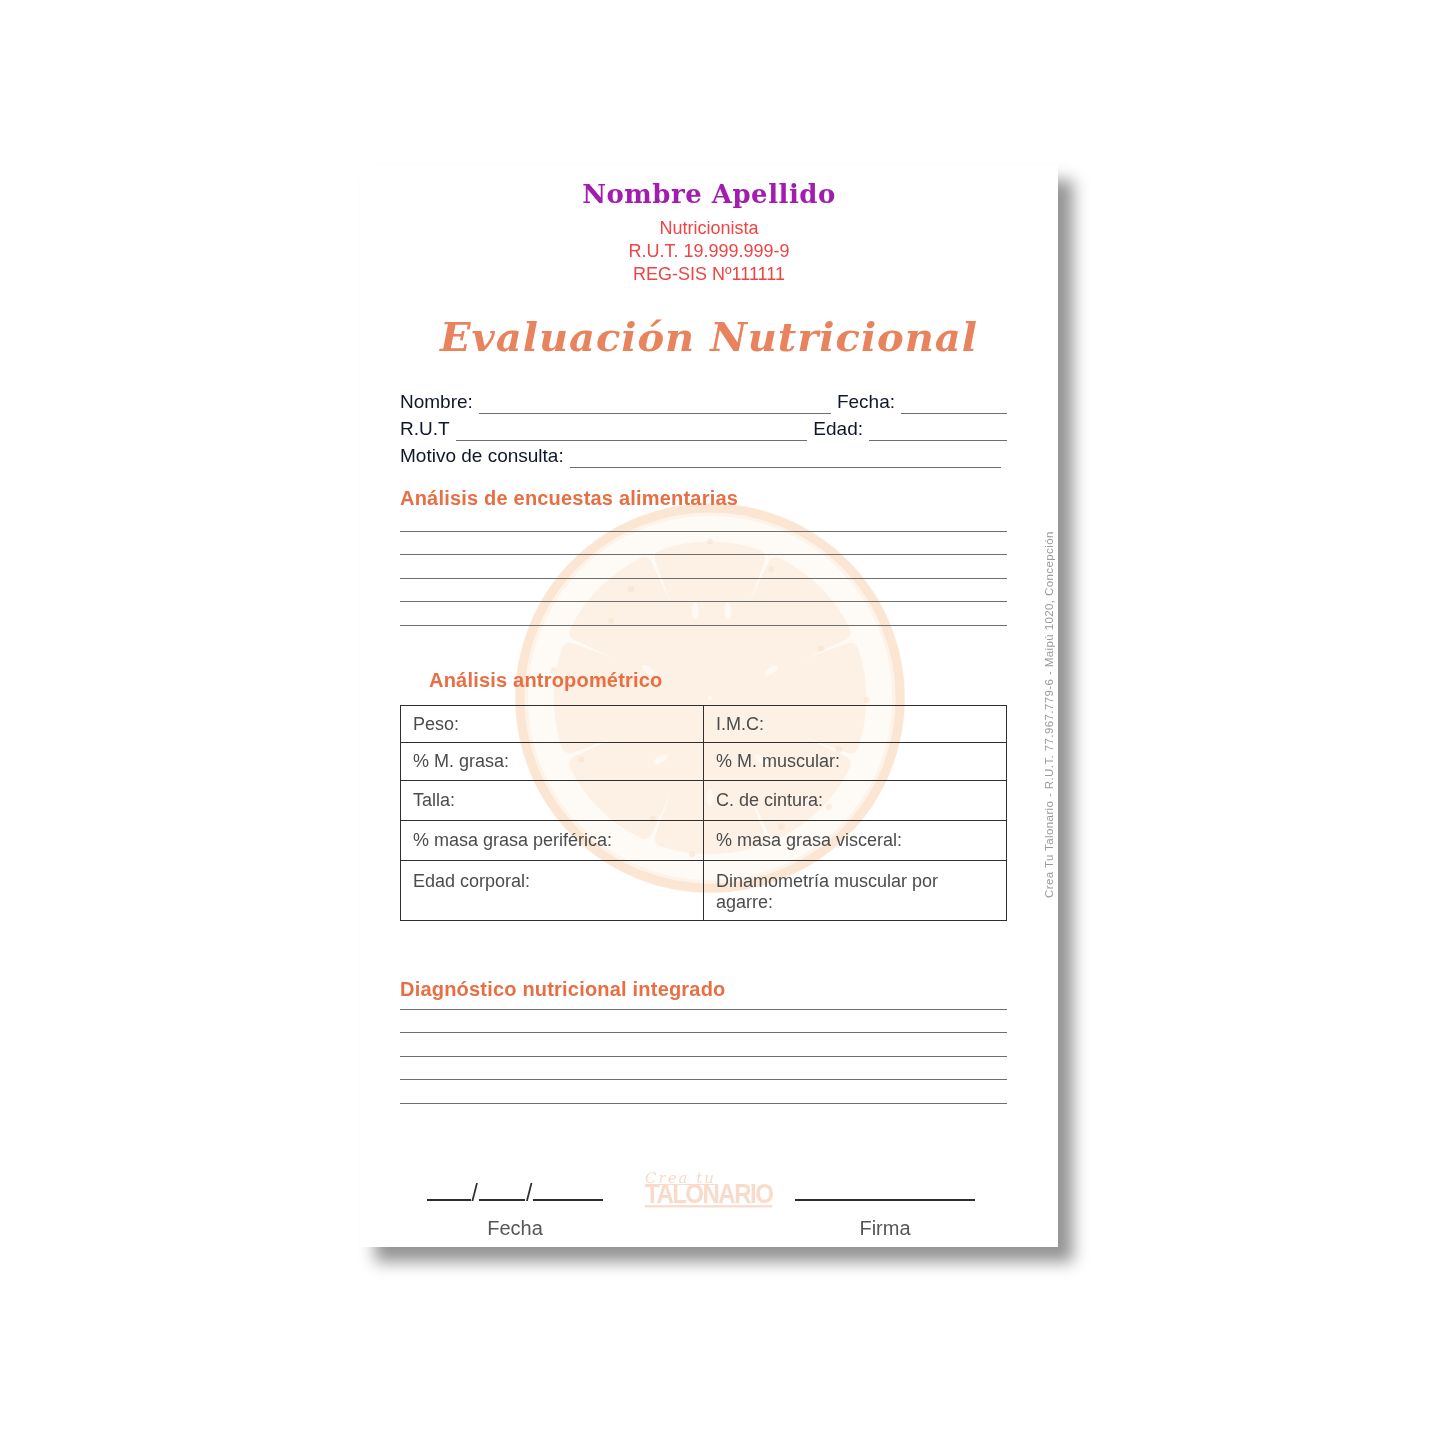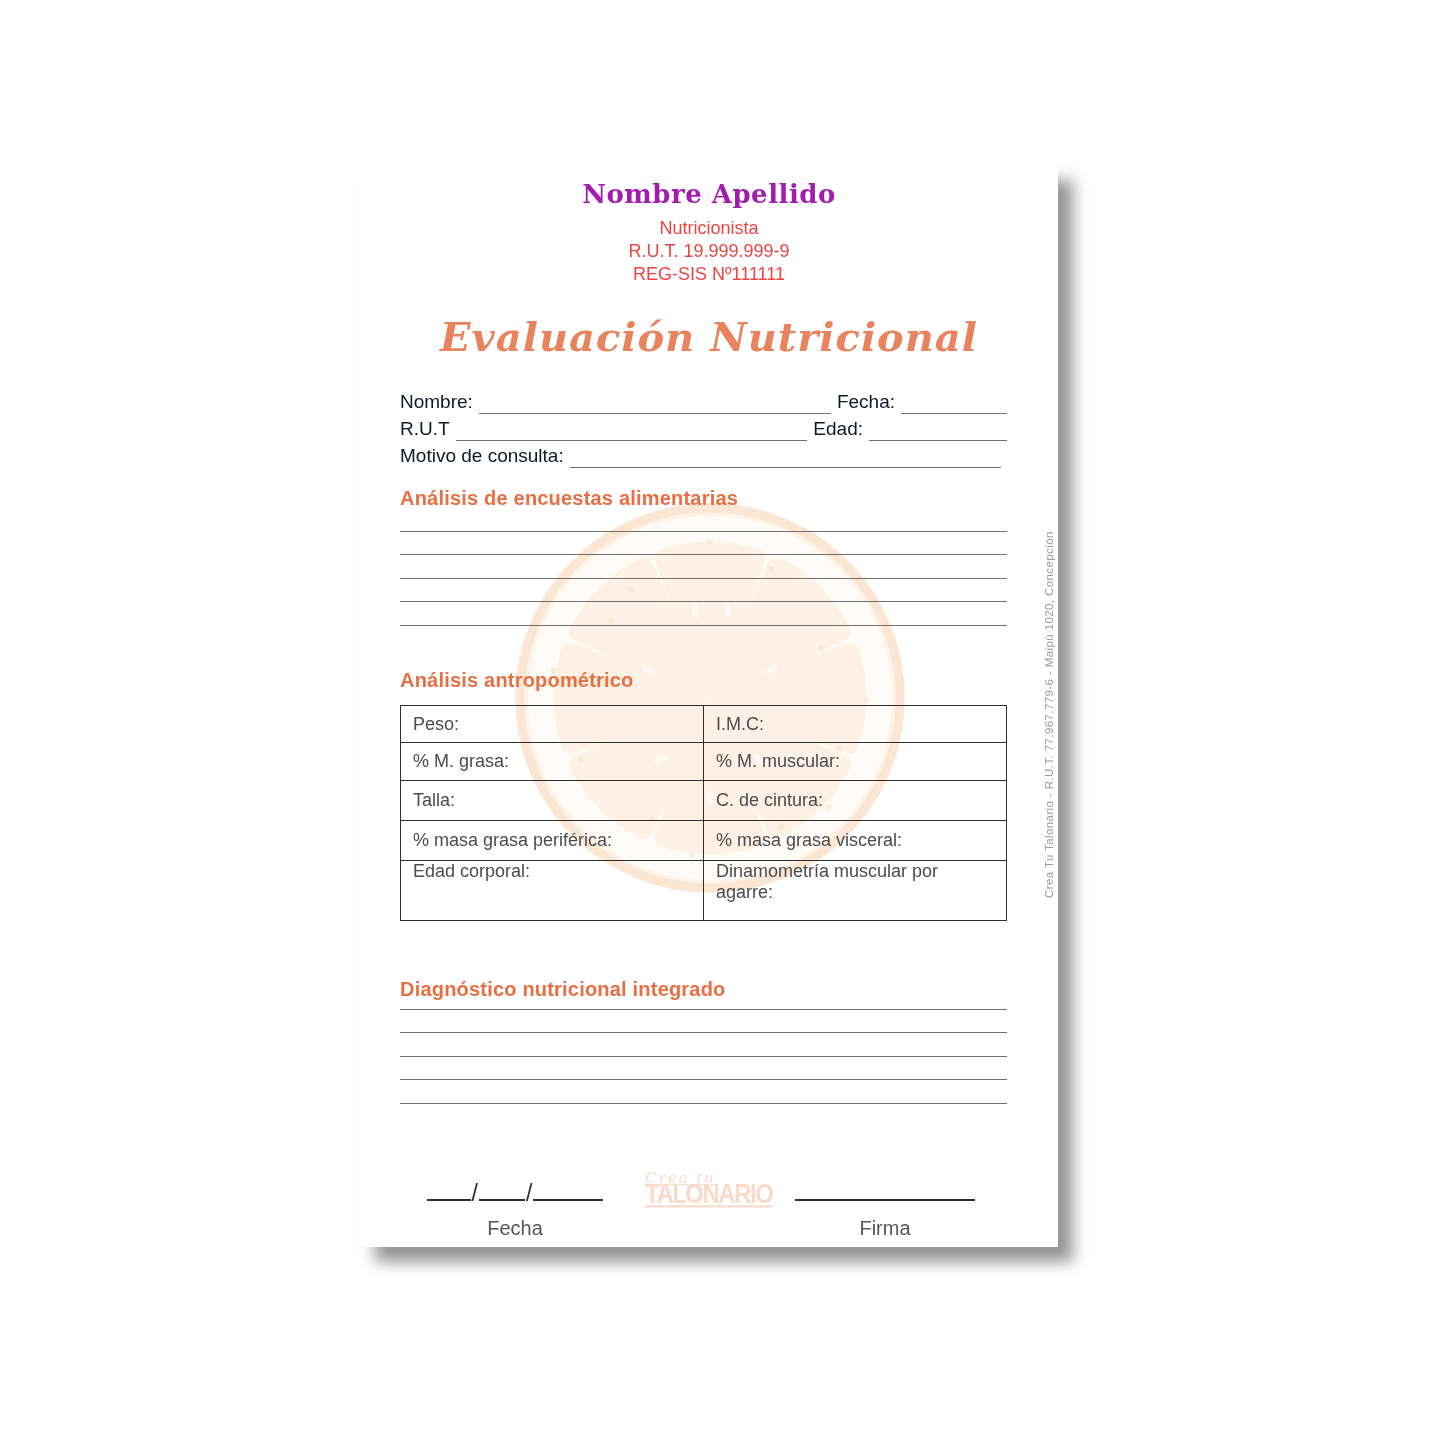--- a/index.html
+++ b/index.html
@@ -40,41 +40,41 @@
   .f-row { display:flex; align-items:flex-end; height:27px; }
   .f-row .lbl { white-space:nowrap; line-height:24px; }
   .fill { flex:1 1 auto; border-bottom:1.5px solid #6e6e6e; height:20px; margin:0 6px; }
   .fixed { border-bottom:1.5px solid #6e6e6e; height:20px; margin-left:6px; }
   .w-fecha { width:106px; }
   .w-edad  { width:138px; }
 
   
   .sec-h { position:absolute; left:40px; font-weight:bold; font-size:20px; color:#e76f43; letter-spacing:0.2px; }
   .sec1-h { top:322px; }
-  .sec2-h { top:504px; }
+  .sec2-h { top:504px;margin-left:29px; }
   .sec3-h { top:796px;margin-top:17px; }
   .ruled { position:absolute; left:40px; right:51px; }
   .lines-encuestas { top:343px; }
   .lines-diagnostico { top:821px; }
   .rule { height:23.5px; border-bottom:1.5px solid #6e6e6e; }
 
   
   .anthro-table {
     position:absolute; left:40px; top:540px; width:607px;
     border-collapse:collapse; table-layout:fixed;
   }
   .anthro-table td {
     border:1.6px solid #2f2f2f; padding:0 12px; font-size:18px; color:#4b4c4e;
     vertical-align:middle;
   }
   .anthro-table tr:nth-child(1) td { height:37px; }
   .anthro-table tr:nth-child(2) td { height:38px; }
   .anthro-table tr:nth-child(3) td { height:40px; }
   .anthro-table tr:nth-child(4) td { height:40px; }
-  .anthro-table tr:nth-child(5) td { height:60px; vertical-align:top; }
+  .anthro-table tr:nth-child(5) td { height:60px; vertical-align:top; padding-top:10px; }
 
   
   .date-group { position:absolute; left:66px; top:1008px; width:178px; text-align:center; }
   .date-slots { display:flex; align-items:flex-end; justify-content:center; height:28px; }
   .slot { display:inline-block; border-bottom:2px solid #2e2e2e; height:16px; }
   .slot-d { width:44px; } .slot-m { width:46px; } .slot-y { width:70px; }
   .slash { font-size:23px; color:#2e2e2e; line-height:20px; margin:0 1px; transform:translateY(2px); }
   .sig-label { margin-top:16px; font-size:20px; color:#55565a; }
   .firma-group { position:absolute; left:435px; top:1008px; width:180px; text-align:center; }
   .firma-line { border-bottom:2px solid #2e2e2e; height:28px; }

